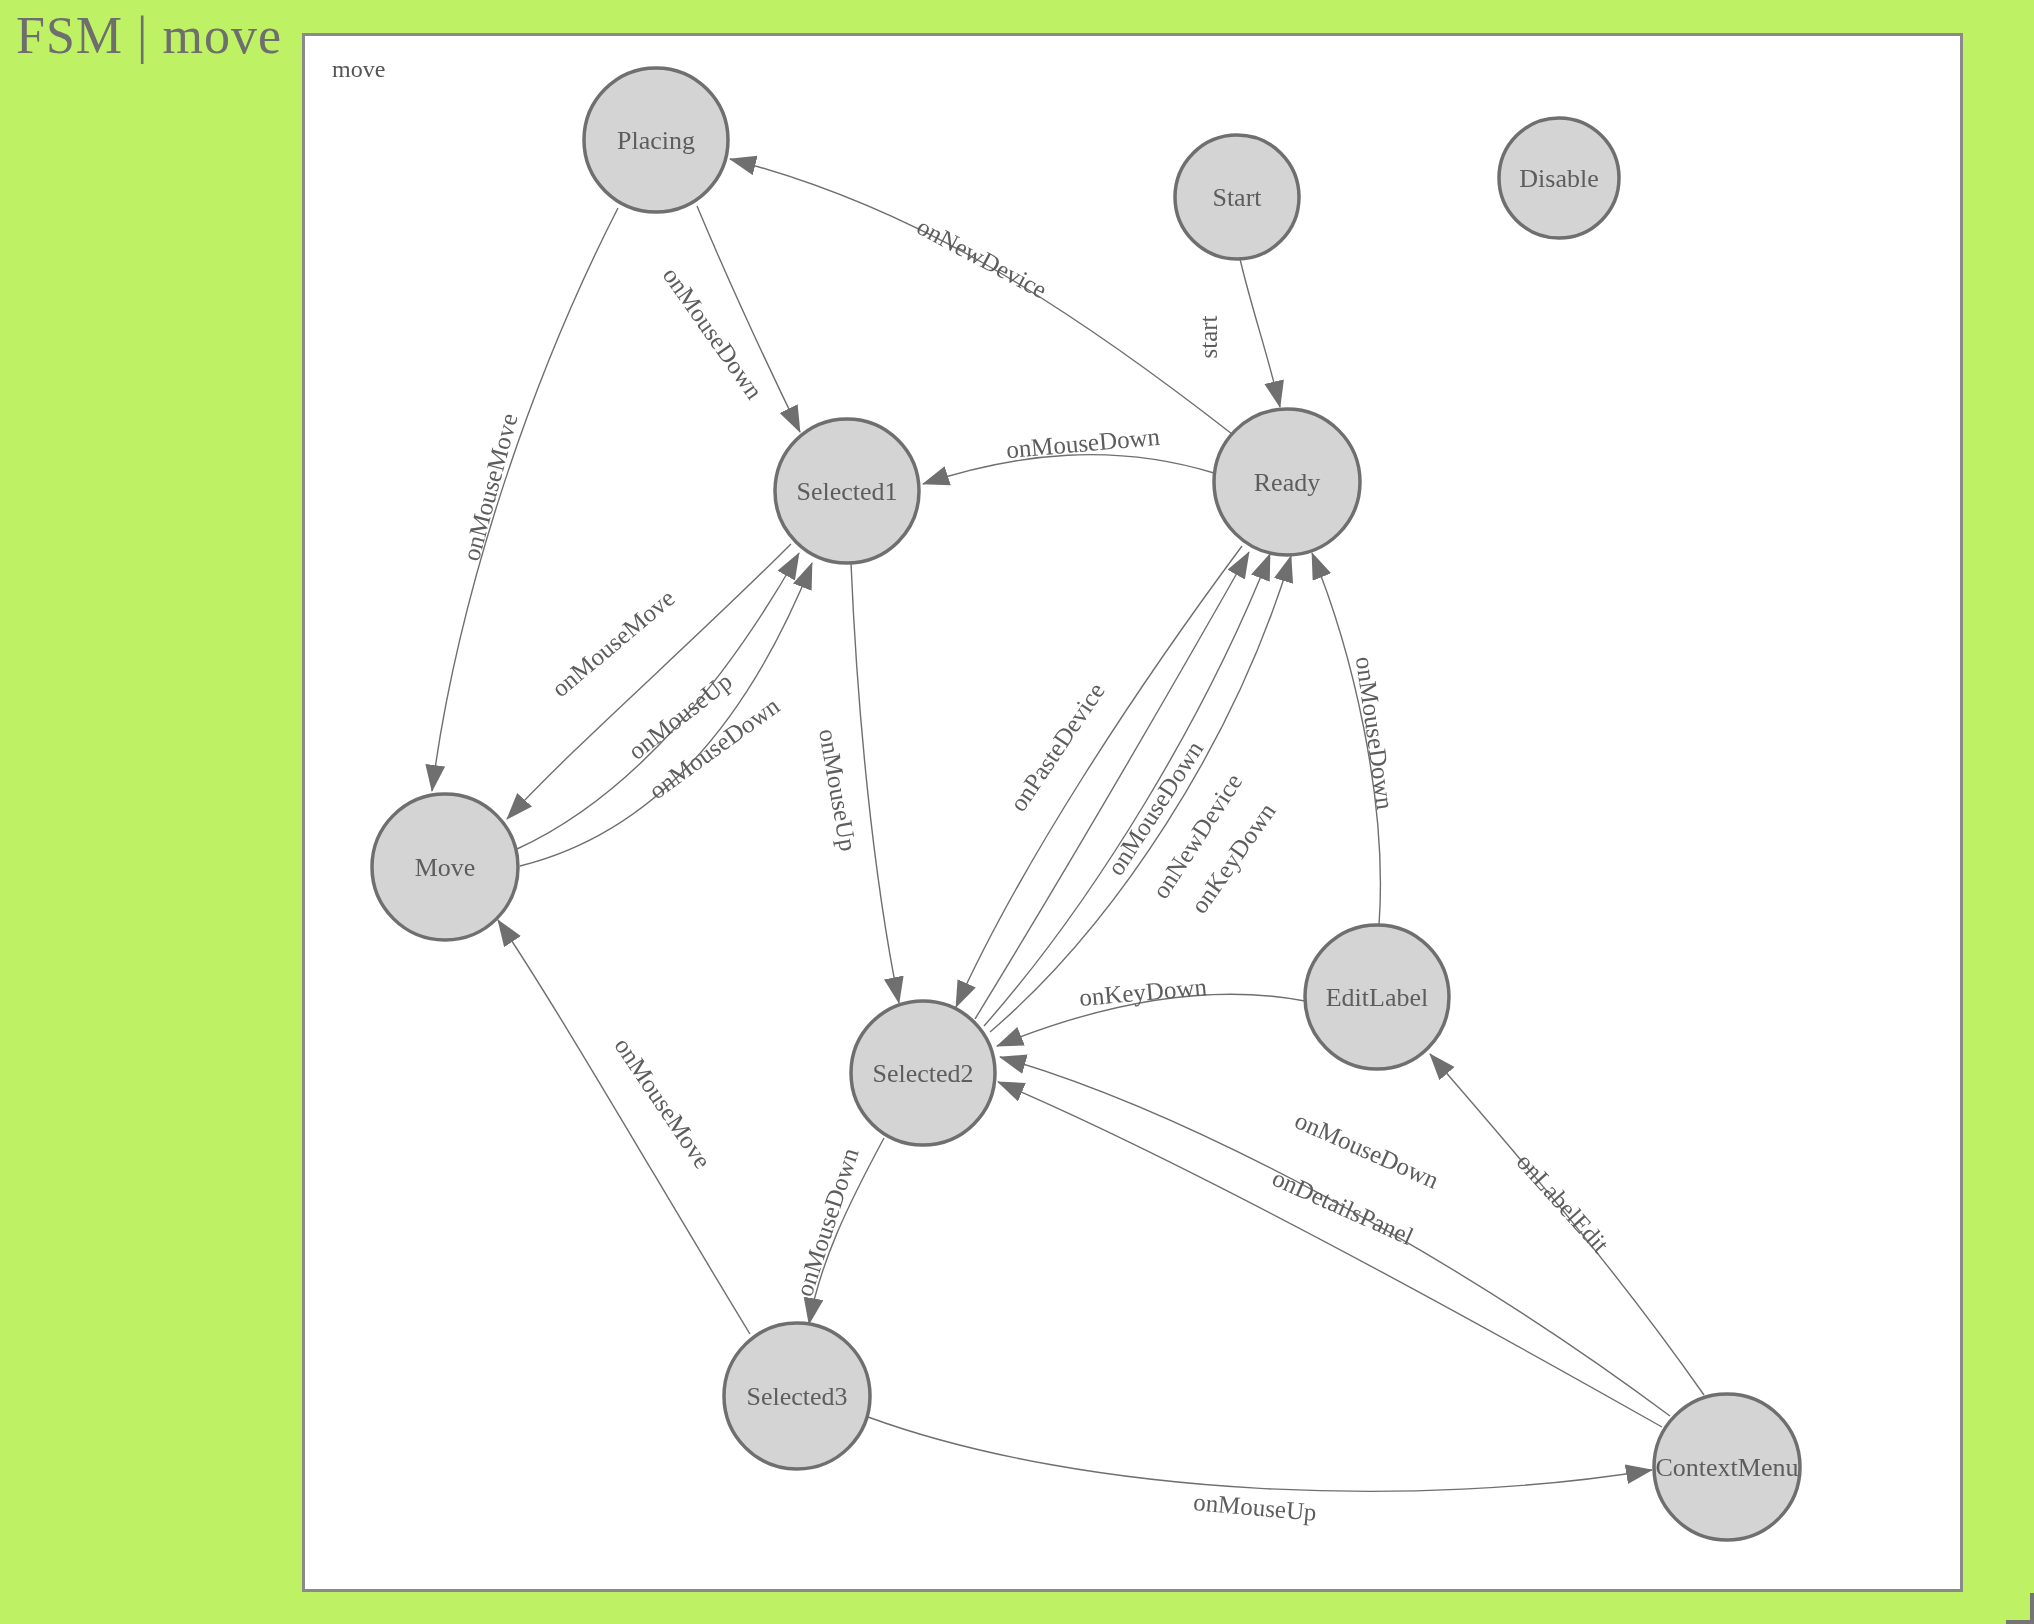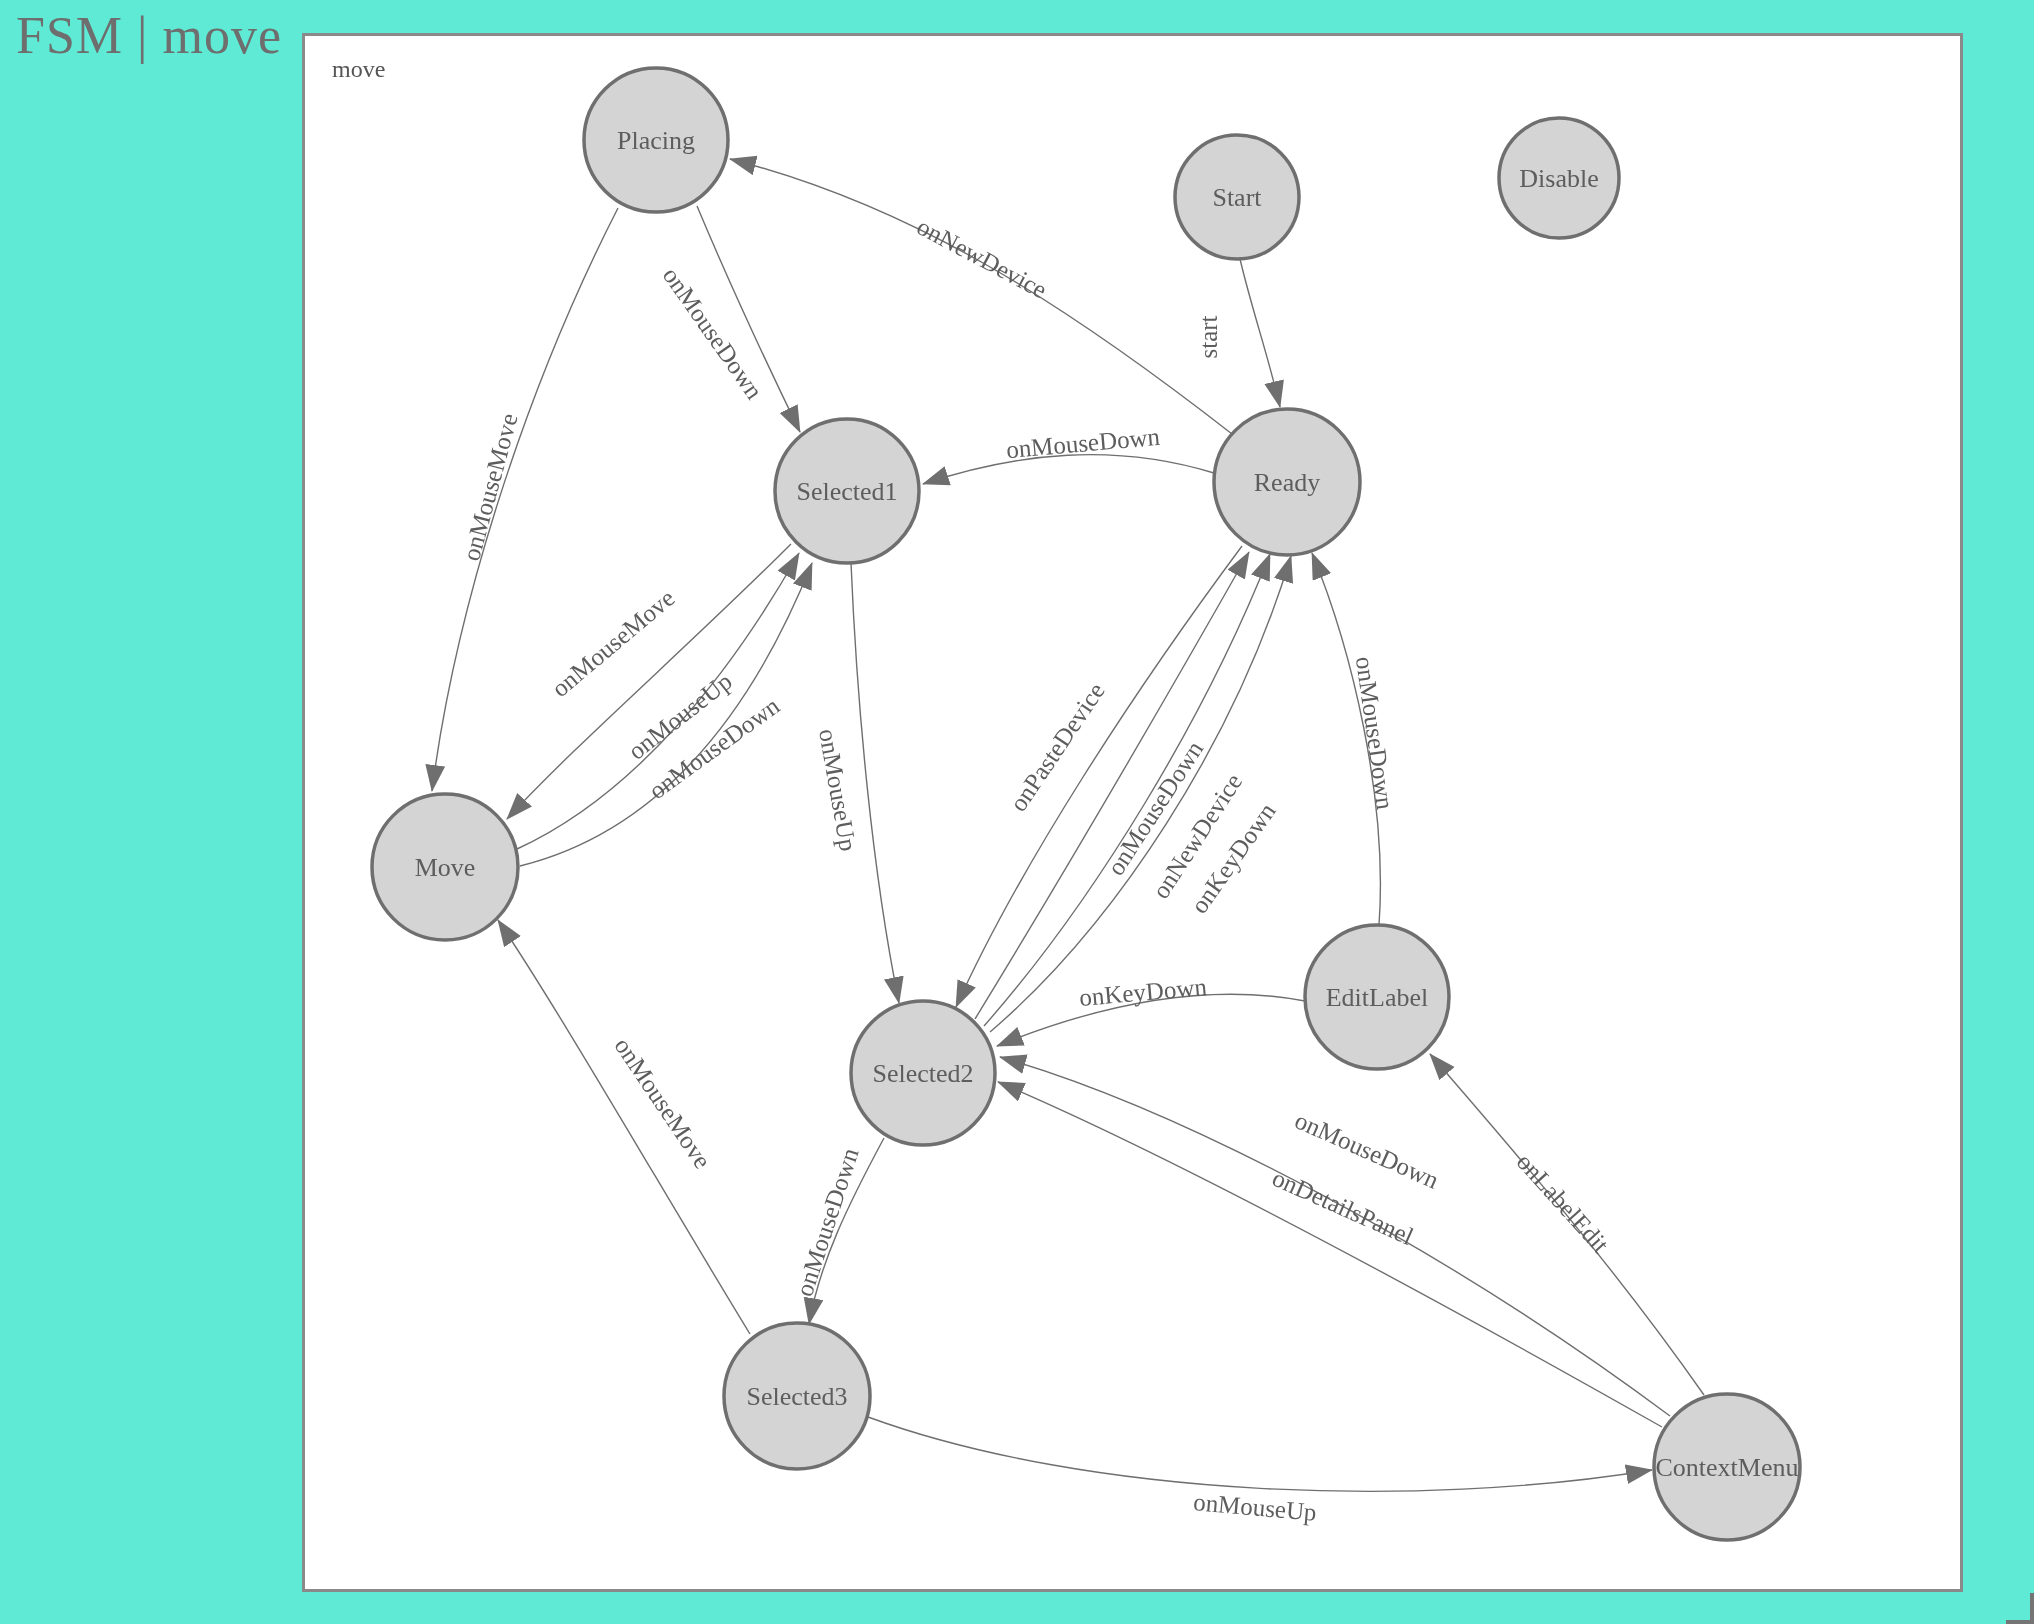--- a/index.html
+++ b/index.html
@@ -1,19 +1,19 @@
 <!DOCTYPE html>
 <html><head>
 <meta charset="utf-8">
 <style>
   html,body{margin:0;padding:0;background:#ffffff;}
   #canvas{
     position:relative;
     width:2034px;height:1624px;
-    background:#5eead4;
+    background:#bef264;
     font-family:"Liberation Serif","DejaVu Serif",serif;
     overflow:hidden;
     text-align:center;
   }
   #page-title{
     position:absolute;left:16px;top:6px;
     font-size:52px;color:#6e6e6e;letter-spacing:1px;
     white-space:nowrap;
   }
   #diagram-box{

